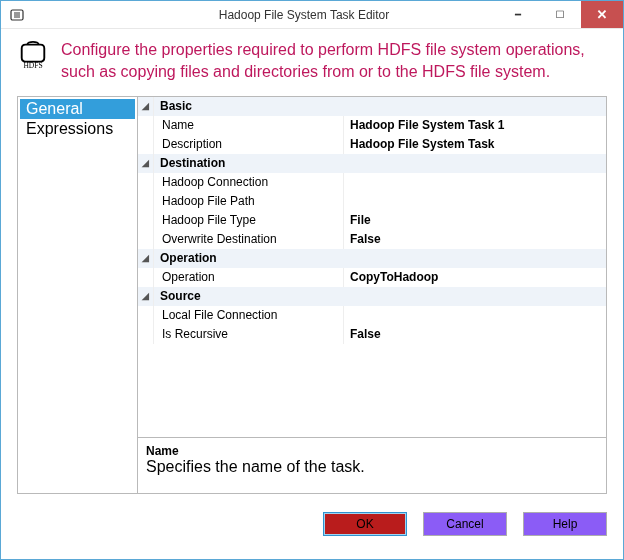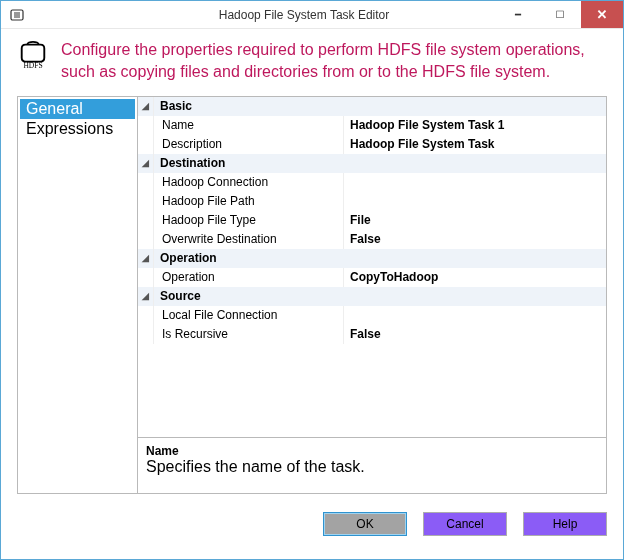--- a/index.html
+++ b/index.html
@@ -168,21 +168,21 @@
     width: 84px;
     height: 24px;
     font-size: 12px;
     background: #8b5cf6;
     border: 1px solid #adadad;
     color: #000;
     display: flex; align-items: center; justify-content: center;
   }
   .btn.default {
     border: 1px solid #2f93cf;
-    background: #a3a3a3;
+    background: #b91c1c;
     box-shadow: inset 0 0 0 1px #9fd3f0;
   }
   .expand { font-size: 9px; color: #555; }
 </style>
 </head>
 <body>
 
 <div class="window">
 
   <div class="titlebar">

